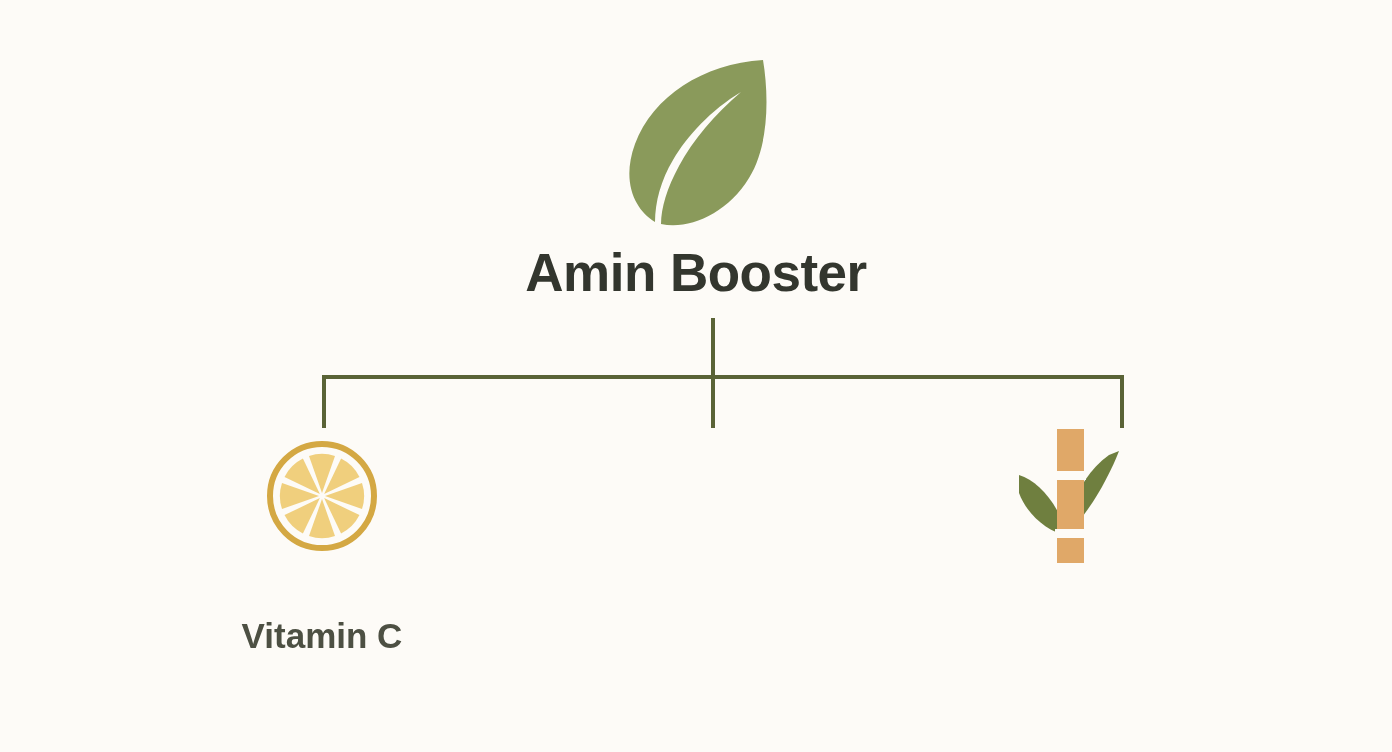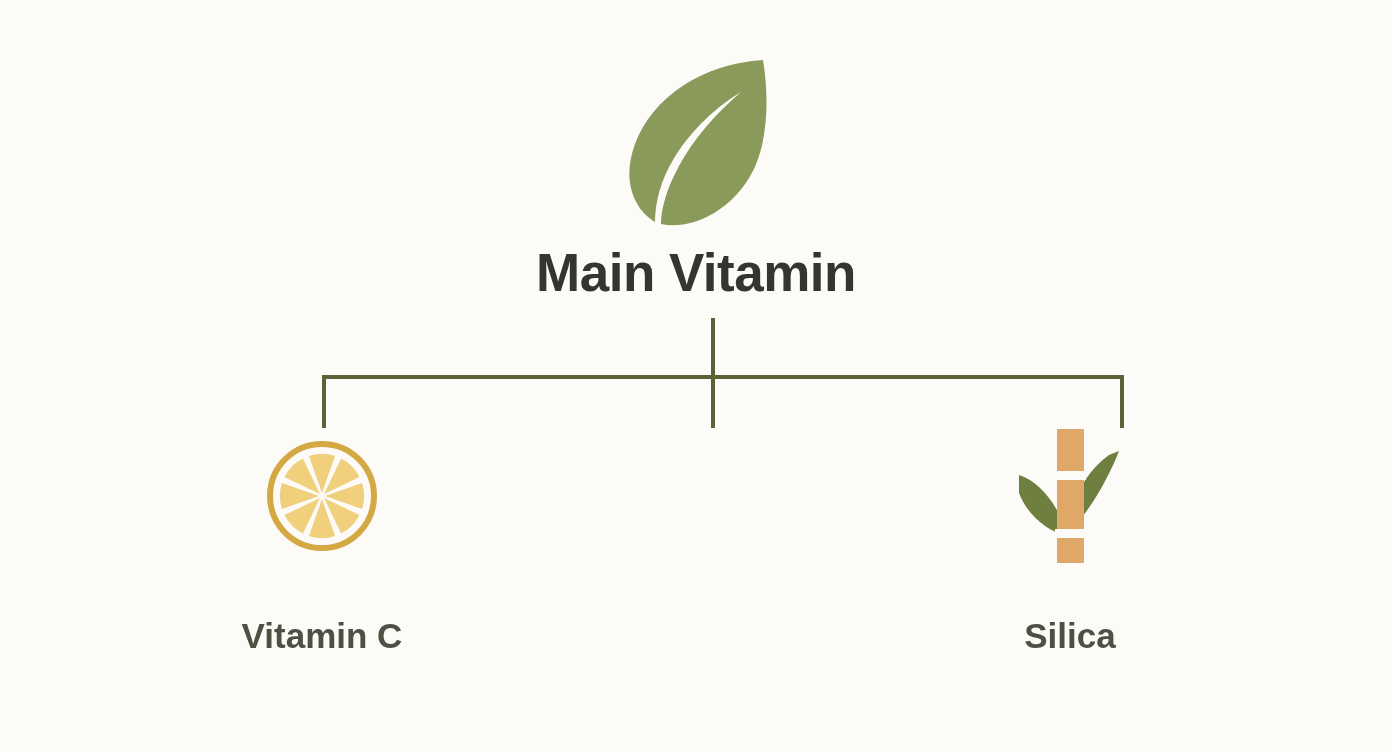--- a/index.html
+++ b/index.html
@@ -97,21 +97,21 @@
 
 <div id="diagram">
 
   <div class="root-node">
     <svg class="root-icon" viewBox="0 0 170 180">
       <path d="M152 8 C 92 12, 42 44, 24 92 C 10 130, 24 158, 44 170
                C 44 150, 50 128, 62 108 C 76 84, 100 58, 130 40
                C 104 62, 82 88, 68 114 C 56 136, 50 156, 50 172
                C 78 178, 116 162, 138 126 C 158 94, 158 44, 152 8 Z" fill="#8a9a5b"></path>
     </svg>
-    <span class="root-title">Main Vitamin</span>
+    <span class="root-title">Amin Booster</span>
   </div>
 
   <svg class="connector-svg" viewBox="0 0 1392 752">
 
     <line x1="713" y1="318" x2="713" y2="428" stroke="#5a6336" stroke-width="4"></line>
 
     <line x1="322" y1="377" x2="1124" y2="377" stroke="#5a6336" stroke-width="4"></line>
 
     <line x1="324" y1="375" x2="324" y2="428" stroke="#5a6336" stroke-width="4"></line>
 
@@ -151,17 +151,16 @@
           <path d="M14 52 C 34 58, 54 82, 62 112 C 44 110, 22 92, 14 70 Z" fill="#6f7f3f"></path>
 
           <path d="M114 28 C 104 54, 86 86, 64 110 C 62 86, 78 50, 104 32 Z" fill="#6f7f3f"></path>
 
           <rect x="52" y="6" width="27" height="134" fill="#e0a868"></rect>
 
           <rect x="50" y="48" width="31" height="9" fill="#fdfbf7"></rect>
           <rect x="50" y="106" width="31" height="9" fill="#fdfbf7"></rect>
         </svg>
       </div>
-      <span class="child-label">Silica</span>
     </div>
 
   </div>
 </div>
 
 </body></html>

